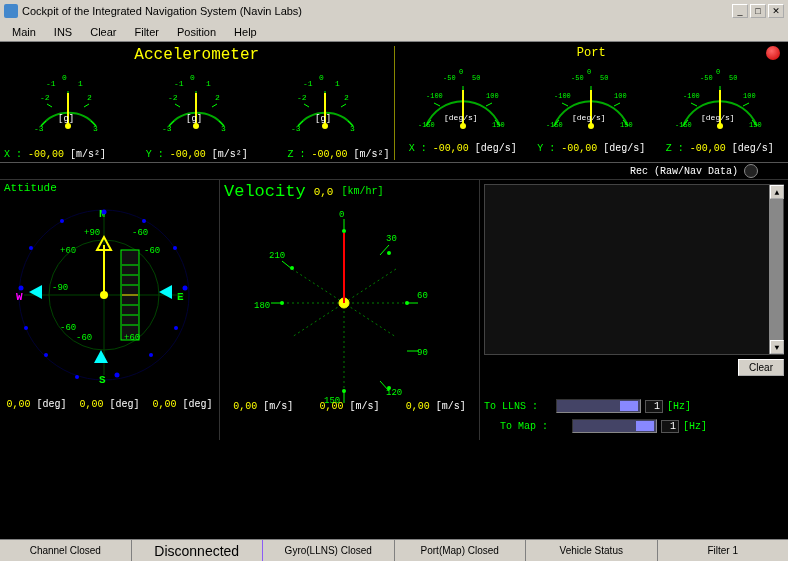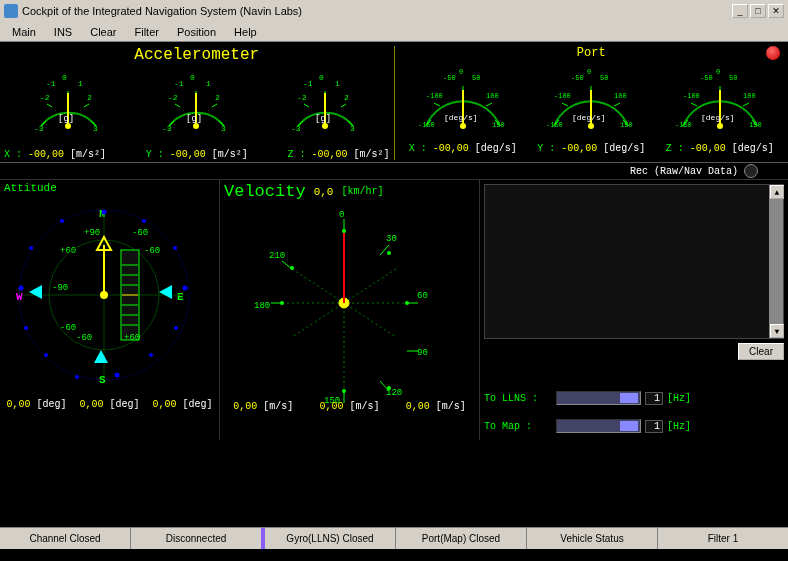--- a/index.html
+++ b/index.html
@@ -430,44 +430,44 @@
           <div style="width:14px; height:14px; background:#d4d0c8; border:1px outset #fff; display:flex; align-items:center; justify-content:center; font-size:8px; color:#000; cursor:pointer;">▲</div>
           <div style="flex:1; background:#888;"></div>
           <div style="width:14px; height:14px; background:#d4d0c8; border:1px outset #fff; display:flex; align-items:center; justify-content:center; font-size:8px; color:#000; cursor:pointer;">▼</div>
         </div>
       </div>
 
       <div style="display:flex; justify-content:flex-end; margin-bottom:20px;">
         <button style="background:#d4d0c8; border:1px outset #fff; color:#000; font-family:Arial,sans-serif; font-size:10px; padding:2px 10px; cursor:pointer;">Clear</button>
       </div>
 
-      <div style="display:flex; align-items:center; gap:4px; margin:11px 0; font-size:10px;">
+      <div style="display:flex; align-items:center; gap:4px; margin:3px 0; font-size:10px;">
         <span style="color:#0f0; width:68px;">To LLNS :</span>
         <div style="width:85px; height:14px; background:#446; border:1px inset #888; position:relative;">
           <div style="position:absolute; right:2px; top:1px; width:18px; height:10px; background:#88f;"></div>
         </div>
         <span style="color:#fff; width:18px; text-align:right; border:1px solid #555; padding:0 2px; background:#111; font-size:10px;">1</span>
         <span style="color:#0f0; font-size:10px;">[Hz]</span>
       </div>
 
-      <div style="display:flex; align-items:center; gap:4px; margin:3px 0; font-size:10px;">
+      <div style="display:flex; align-items:center; gap:4px; margin:3px 16px; font-size:10px;">
         <span style="color:#0f0; width:68px;">To Map :</span>
         <div style="width:85px; height:14px; background:#446; border:1px inset #888; position:relative;">
           <div style="position:absolute; right:2px; top:1px; width:18px; height:10px; background:#88f;"></div>
         </div>
         <span style="color:#fff; width:18px; text-align:right; border:1px solid #555; padding:0 2px; background:#111; font-size:10px;">1</span>
         <span style="color:#0f0; font-size:10px;">[Hz]</span>
       </div>
 
     </div>
 
   </div>
 
 </div>
 
-<div style="background:#d4d0c8; height:22px; display:flex; align-items:center; position:absolute; bottom:12px; left:0; right:0; border-top:1px solid #808080;">
+<div style="background:#d4d0c8; height:22px; display:flex; align-items:center; position:absolute; bottom:0; left:0; right:0; border-top:1px solid #808080;">
   <div style="flex:1; text-align:center; color:#000; font-family:Arial,sans-serif; font-size:10px; border-right:1px solid #808080; height:100%; display:flex; align-items:center; justify-content:center;">Channel Closed</div>
-  <div style="flex:1; text-align:center; color:#000; font-family:Arial,sans-serif; font-size:10px; border-right:4px solid #8b5cf6; height:100%; display:flex; align-items:center; justify-content:center;">Disconnected</div>
+  <div style="flex:1; text-align:center; color:#000; font-family:Arial,sans-serif; font-size:14px; border-right:1px solid #8b5cf6; height:100%; display:flex; align-items:center; justify-content:center;">Disconnected</div>
   <div style="flex:1; text-align:center; color:#000; font-family:Arial,sans-serif; font-size:10px; border-right:1px solid #808080; height:100%; display:flex; align-items:center; justify-content:center;">Gyro(LLNS) Closed</div>
   <div style="flex:1; text-align:center; color:#000; font-family:Arial,sans-serif; font-size:10px; border-right:1px solid #808080; height:100%; display:flex; align-items:center; justify-content:center;">Port(Map) Closed</div>
   <div style="flex:1; text-align:left; color:#000; font-family:Arial,sans-serif; font-size:10px; border-right:1px solid #808080; height:100%; display:flex; align-items:center; justify-content:center;">Vehicle Status</div>
   <div style="flex:1; text-align:center; color:#000; font-family:Arial,sans-serif; font-size:10px; height:100%; display:flex; align-items:center; justify-content:center;">Filter 1</div>
 </div>
 
 </body></html>

